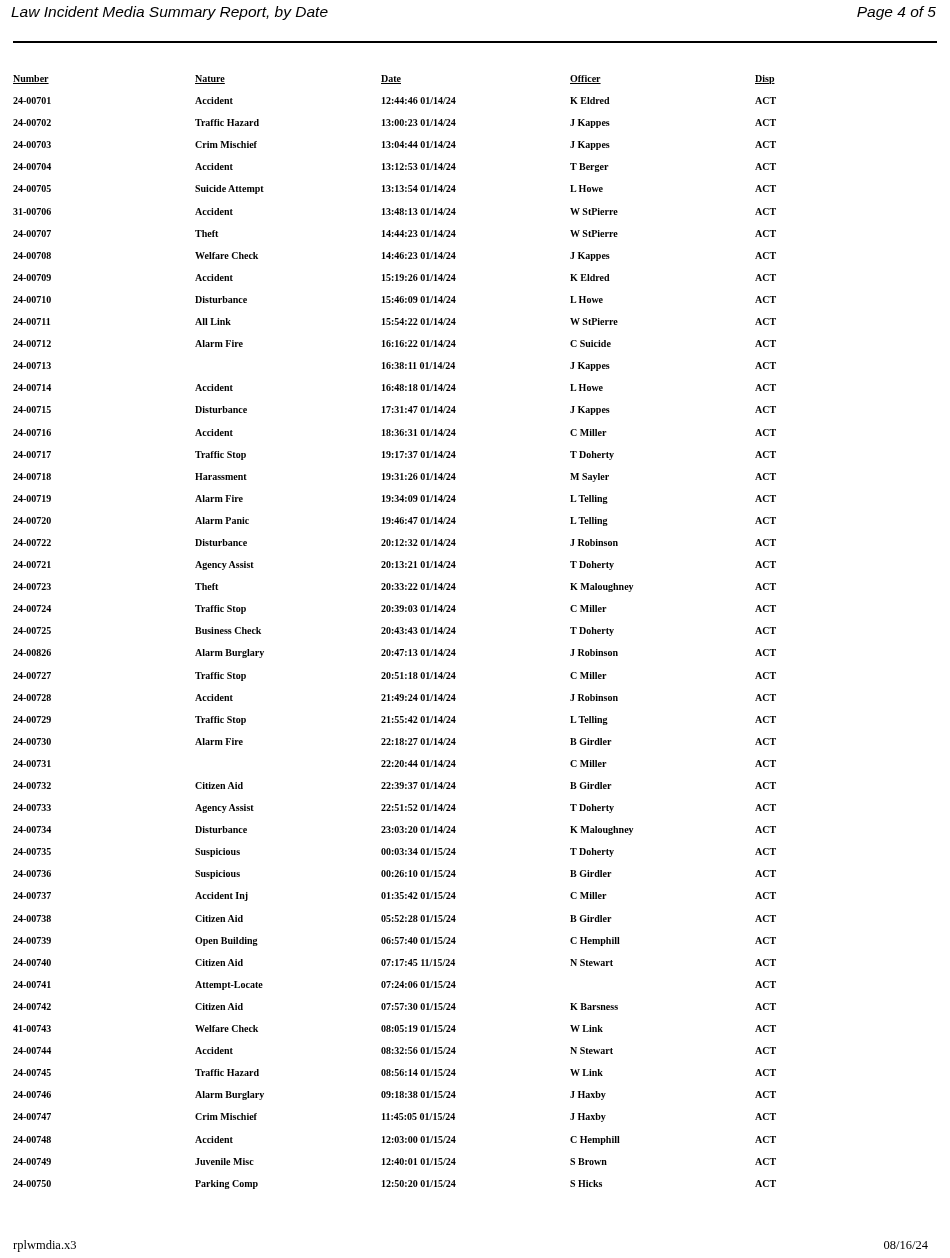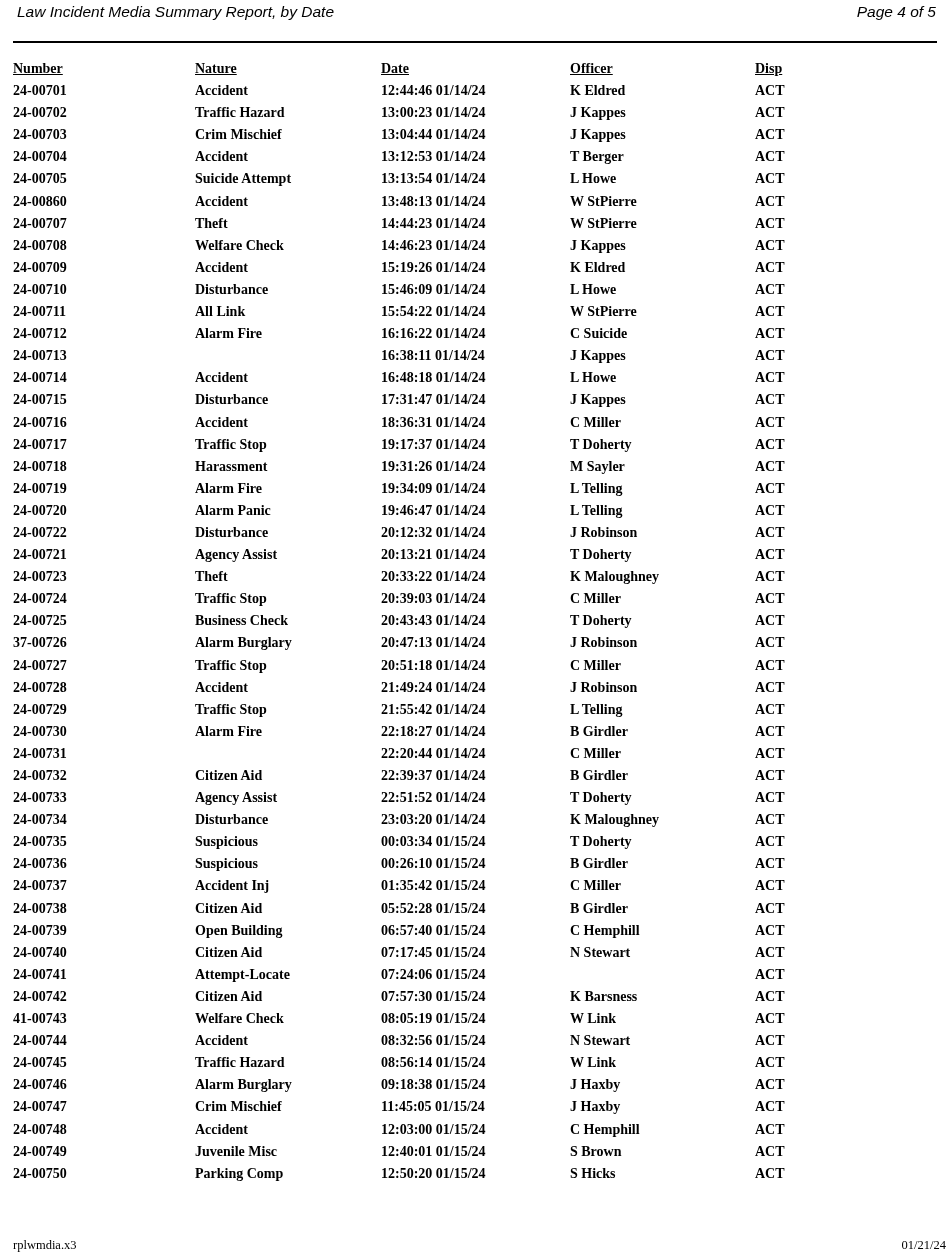--- a/index.html
+++ b/index.html
@@ -13,54 +13,54 @@
     width: 950px;
     height: 1258px;
     background: #ffffff;
     font-family: "Liberation Serif", serif;
     overflow: hidden;
   }
   .report-header {
     display: flex;
     justify-content: space-between;
     align-items: flex-start;
-    padding: 3px 14px 0 17px;
+    padding: 3px 14px 0 11px;
     font-family: "Liberation Sans", sans-serif;
     font-style: italic;
     font-size: 15.5px;
     line-height: 18px;
   }
   .rule {
     margin: 20px 13px 0 13px;
     border-top: 2px solid #000000;
     height: 0;
   }
   .table {
-    margin: 15px 13px 0 13px;
-    font-size: 14px;
+    margin: 25px 13px 0 13px;
+    font-size: 10px;
   }
   .trow {
     display: grid;
     grid-template-columns: 182px 186px 189px 185px 1fr;
     height: 22.1px;
     align-items: baseline;
     line-height: 22.1px;
     white-space: nowrap;
     font-weight: bold;
   }
   .thead {
     font-weight: bold;
   }
   .thead .cell {
     text-decoration: underline;
   }
   .footer {
     position: absolute;
     left: 13px;
-    right: 4px;
+    right: 22px;
     top: 1238px;
     display: flex;
     justify-content: space-between;
     font-size: 12.5px;
   }
 </style>
 </head>
 <body>
 
 <div class="page">
@@ -110,21 +110,21 @@
           <span class="cell">ACT</span>
         </div>
         <div class="trow">
           <span class="cell">24-00705</span>
           <span class="cell">Suicide Attempt</span>
           <span class="cell">13:13:54 01/14/24</span>
           <span class="cell">L Howe</span>
           <span class="cell">ACT</span>
         </div>
         <div class="trow">
-          <span class="cell">24-00860</span>
+          <span class="cell">31-00706</span>
           <span class="cell">Accident</span>
           <span class="cell">13:48:13 01/14/24</span>
           <span class="cell">W StPierre</span>
           <span class="cell">ACT</span>
         </div>
         <div class="trow">
           <span class="cell">24-00707</span>
           <span class="cell">Theft</span>
           <span class="cell">14:44:23 01/14/24</span>
           <span class="cell">W StPierre</span>
@@ -250,21 +250,21 @@
           <span class="cell">ACT</span>
         </div>
         <div class="trow">
           <span class="cell">24-00725</span>
           <span class="cell">Business Check</span>
           <span class="cell">20:43:43 01/14/24</span>
           <span class="cell">T Doherty</span>
           <span class="cell">ACT</span>
         </div>
         <div class="trow">
-          <span class="cell">37-00726</span>
+          <span class="cell">24-00826</span>
           <span class="cell">Alarm Burglary</span>
           <span class="cell">20:47:13 01/14/24</span>
           <span class="cell">J Robinson</span>
           <span class="cell">ACT</span>
         </div>
         <div class="trow">
           <span class="cell">24-00727</span>
           <span class="cell">Traffic Stop</span>
           <span class="cell">20:51:18 01/14/24</span>
           <span class="cell">C Miller</span>
@@ -350,21 +350,21 @@
         <div class="trow">
           <span class="cell">24-00739</span>
           <span class="cell">Open Building</span>
           <span class="cell">06:57:40 01/15/24</span>
           <span class="cell">C Hemphill</span>
           <span class="cell">ACT</span>
         </div>
         <div class="trow">
           <span class="cell">24-00740</span>
           <span class="cell">Citizen Aid</span>
-          <span class="cell">07:17:45 01/15/24</span>
+          <span class="cell">07:17:45 11/15/24</span>
           <span class="cell">N Stewart</span>
           <span class="cell">ACT</span>
         </div>
         <div class="trow">
           <span class="cell">24-00741</span>
           <span class="cell">Attempt-Locate</span>
           <span class="cell">07:24:06 01/15/24</span>
           <span class="cell"></span>
           <span class="cell">ACT</span>
         </div>
@@ -429,16 +429,16 @@
           <span class="cell">Parking Comp</span>
           <span class="cell">12:50:20 01/15/24</span>
           <span class="cell">S Hicks</span>
           <span class="cell">ACT</span>
         </div>
       </div>
   </div>
 
   <div class="footer">
     <span>rplwmdia.x3</span>
-    <span>01/21/24</span>
+    <span>08/16/24</span>
   </div>
 
 </div>
 
 </body></html>

